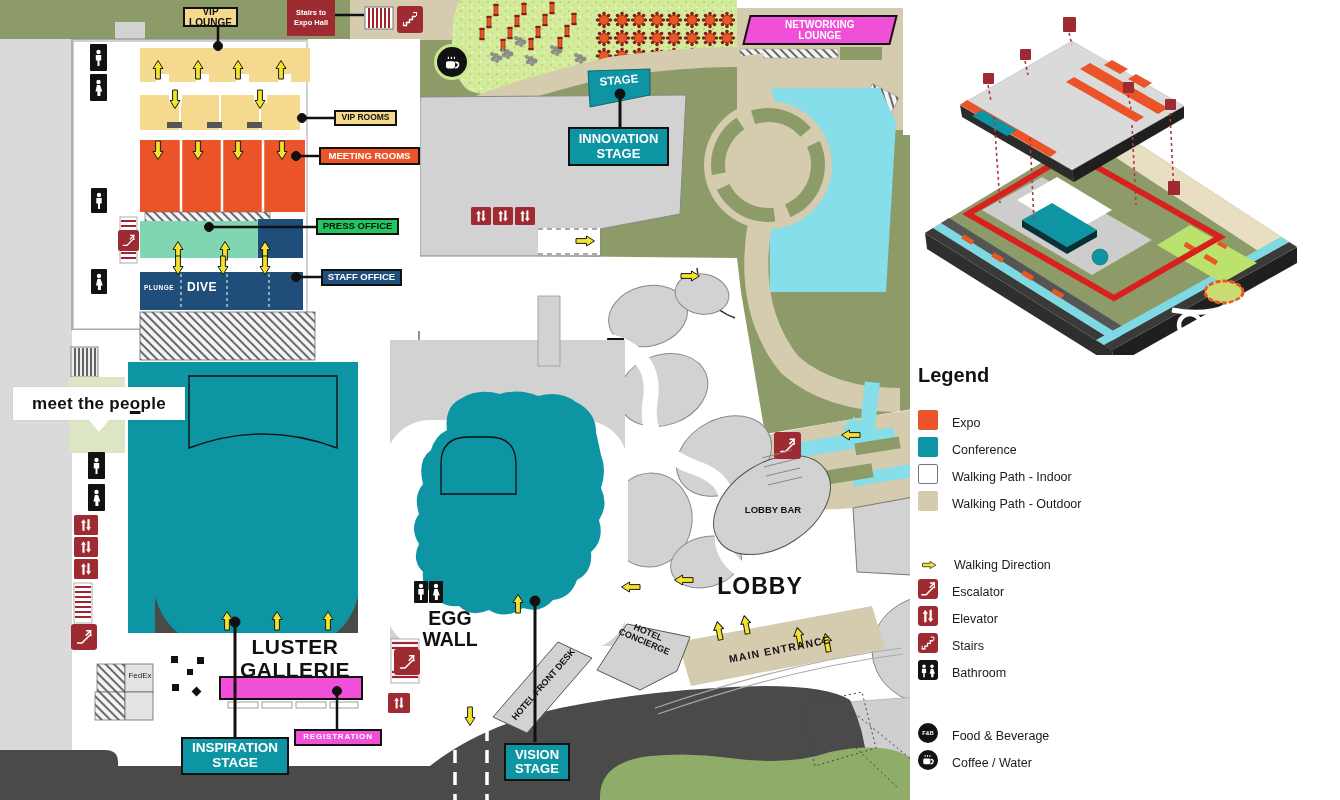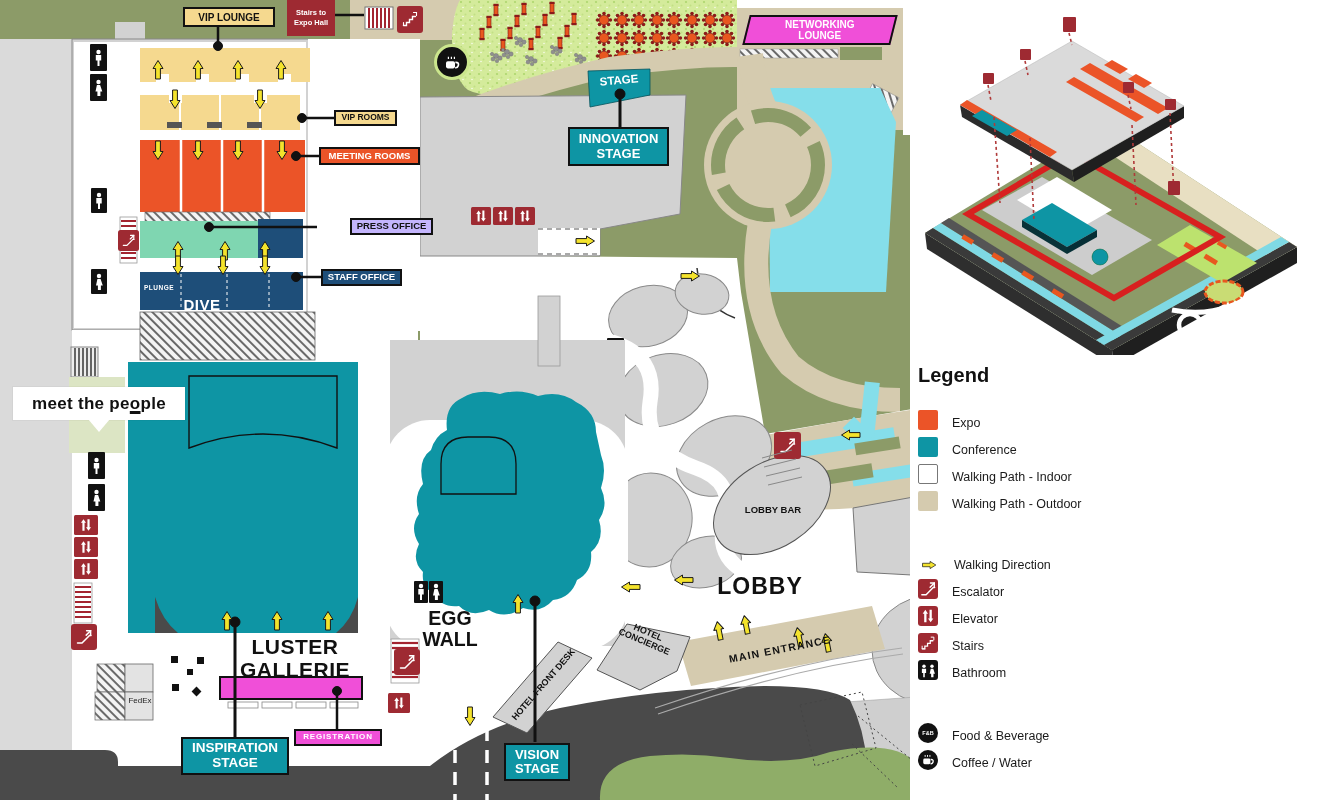--- a/index.html
+++ b/index.html
@@ -5,21 +5,21 @@
   html,body{margin:0;padding:0;background:#fff;}
   #stage{position:relative;width:1340px;height:800px;overflow:hidden;background:#fff;
          font-family:"Liberation Sans",sans-serif;}
   #map{position:absolute;left:0;top:0;width:930px;height:800px;}
   #map svg.base{position:absolute;left:0;top:0;}
   .lbl{position:absolute;display:flex;align-items:center;justify-content:center;text-align:center;
        font-weight:bold;border:2px solid #111;box-sizing:border-box;line-height:1.1;
        white-space:pre-line;z-index:5;}
   .tan{background:#F5D98F;color:#111;}
   .orange{background:#EB5428;color:#fff;}
-  .greenlbl{background:#c4b5fd;color:#111;margin-left:34px;}
+  .greenlbl{background:#22c55e;color:#111;}
   .navylbl{background:#1E4E79;color:#fff;}
   .teallbl{background:#0E95A4;color:#fff;}
   .pinklbl{background:#F04FD8;color:#fff;}
   .redlbl{background:#9E2A32;color:#fff;border:none;}
   .txt{position:absolute;font-weight:bold;color:#111;white-space:pre-line;text-align:center;
        line-height:1.08;z-index:5;}
   .white-txt{color:#fff;}
   .brand{position:absolute;left:13px;top:387px;width:172px;height:33px;background:#fff;
          display:flex;align-items:center;justify-content:center;font-weight:bold;font-size:17px;
          letter-spacing:.3px;color:#111;z-index:6;box-shadow:0 0 0 1px rgba(0,0,0,.03);}
@@ -478,42 +478,42 @@
           <use href="#arrY" transform="translate(684,580) rotate(-90)"></use>
         <use href="#arrY" transform="translate(851,435) rotate(-90)"></use>
         <use href="#arrY" transform="translate(470,716) rotate(180)"></use>
         <use href="#arrY" transform="translate(719,631) rotate(-11)"></use>
           <use href="#arrY" transform="translate(746,625) rotate(-11)"></use>
         <use href="#arrY" transform="translate(799,637) rotate(-11)"></use>
           <use href="#arrY" transform="translate(827,643) rotate(-11)"></use>
       </g>
     </svg>
 
-    <div class="lbl tan" style="left:183px;top:7px;width:92px;height:20px;font-size:10px;">VIP LOUNGE</div>
+    <div class="lbl tan" style="left:183px;top:7px;width:55px;height:20px;font-size:10px;">VIP LOUNGE</div>
     <div class="lbl redlbl" style="left:287px;top:0;width:48px;height:36px;font-size:7.5px;line-height:1.3;">Stairs to Expo Hall</div>
     <div class="lbl tan" style="left:334px;top:110px;width:63px;height:16px;font-size:8.5px;">VIP ROOMS</div>
     <div class="lbl orange" style="left:319px;top:147px;width:101px;height:18px;font-size:9.5px;">MEETING ROOMS</div>
     <div class="lbl greenlbl" style="left:316px;top:218px;width:83px;height:17px;font-size:9.5px;">PRESS OFFICE</div>
     <div class="lbl navylbl" style="left:321px;top:269px;width:81px;height:17px;font-size:9.5px;">STAFF OFFICE</div>
     <div class="txt white-txt" style="left:140px;top:284px;width:38px;font-size:6.5px;letter-spacing:.5px;">PLUNGE</div>
-    <div class="txt white-txt" style="left:182px;top:281px;width:40px;font-size:15px;letter-spacing:.5px;margin-top:16px;">DIVE</div>
+    <div class="txt white-txt" style="left:182px;top:281px;width:40px;font-size:12px;letter-spacing:.5px;">DIVE</div>
 
     <div class="brand">
       <span>meet the pe</span>
         <span class="u">o</span>
         <span>ple</span>
     </div>
     <div class="brand-tail"></div>
 
     <div class="txt" style="left:212px;top:636px;width:166px;font-size:21px;letter-spacing:.5px;">LUSTER
 GALLERIE</div>
     <div class="lbl pinklbl" style="left:294px;top:729px;width:88px;height:17px;font-size:8px;letter-spacing:.8px;">REGISTRATION</div>
     <div class="lbl teallbl" style="left:181px;top:737px;width:108px;height:38px;font-size:13.5px;">INSPIRATION
 STAGE</div>
-    <div class="txt" style="left:126px;top:672px;width:28px;font-size:8px;font-weight:normal;color:#222;margin-top:25px;">FedEx</div>
+    <div class="txt" style="left:126px;top:672px;width:28px;font-size:8px;font-weight:normal;color:#222;">FedEx</div>
     <div class="txt" style="left:412px;top:608px;width:76px;font-size:19.5px;">EGG
 WALL</div>
     <div class="lbl teallbl" style="left:504px;top:743px;width:66px;height:38px;font-size:13px;">VISION
 STAGE</div>
     <div class="txt" style="left:484px;top:680px;width:120px;font-size:9px;transform:rotate(-49deg);">HOTEL FRONT DESK</div>
     <div class="txt" style="left:600px;top:628px;width:92px;font-size:9px;transform:rotate(23deg);">HOTEL
 CONCIERGE</div>
     <div class="txt" style="left:700px;top:644px;width:160px;font-size:10.5px;letter-spacing:1.2px;transform:rotate(-11deg);">MAIN ENTRANCE</div>
     <div class="txt" style="left:700px;top:574px;width:120px;font-size:23px;letter-spacing:1px;">LOBBY</div>
     <div class="txt" style="left:734px;top:505px;width:78px;font-size:9.5px;">LOBBY BAR</div>

